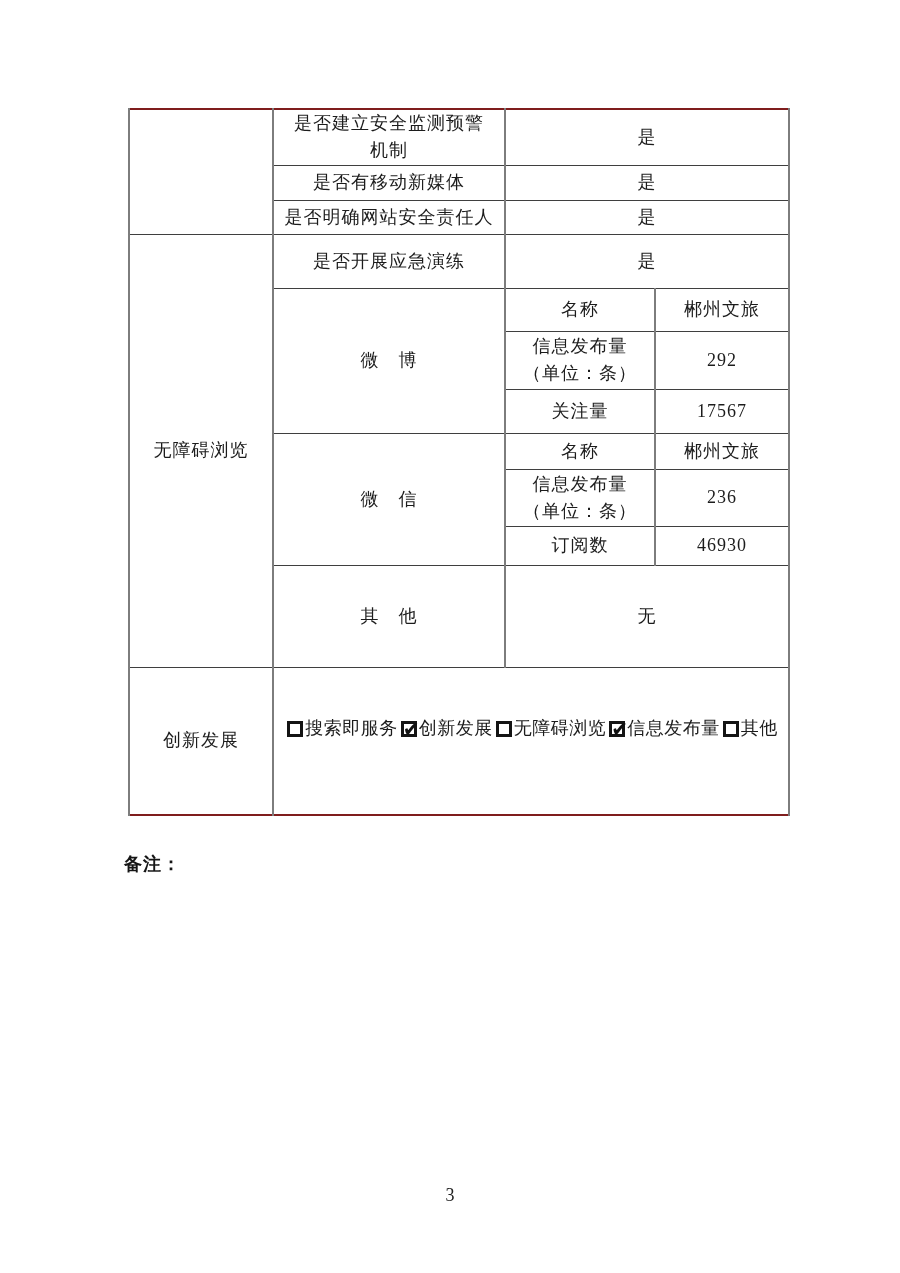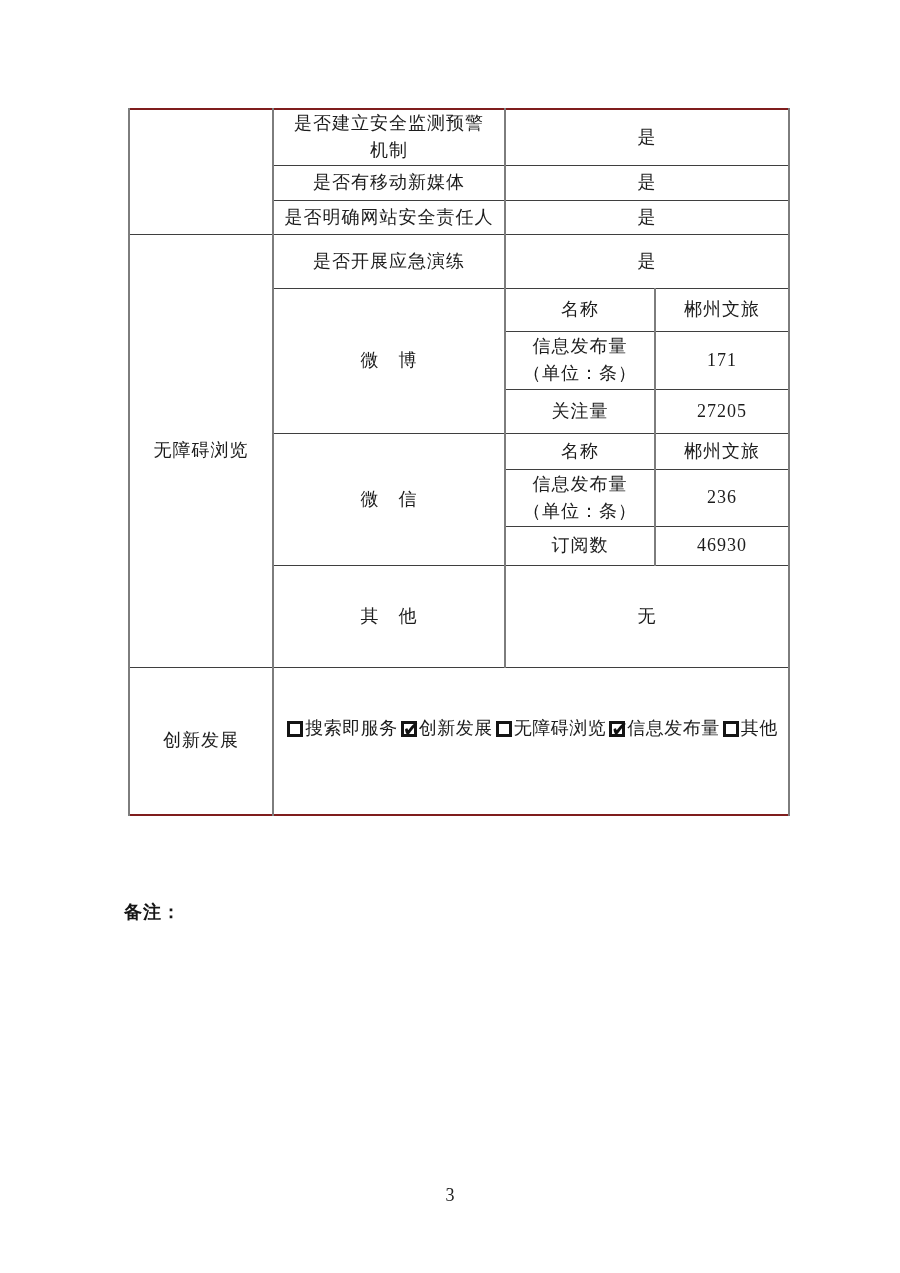--- a/index.html
+++ b/index.html
@@ -58,21 +58,20 @@
     font-family: "DejaVu Sans", sans-serif;
   }
   .remarks {
     position: absolute;
     left: 124px; top: 852px;
     font-family: "Liberation Sans", "DejaVu Sans", sans-serif;
     font-weight: 700;
     font-size: 18px;
     letter-spacing: 1px;
     color: #151515;
-    margin-top: 48px;
   }
   .page-num {
     position: absolute;
     left: 0; top: 1185px;
     width: 100%;
     text-align: center;
     font-size: 18px;
     color: #222;
   }
 </style>
@@ -113,25 +112,25 @@
     <tr style="height:43px">
       <td rowspan="3">微　博</td>
       <td>名称</td>
       <td>郴州文旅</td>
     </tr>
     <tr style="height:58px">
       <td class="two-line">
         <span>信息发布量</span>
         <span>（单位：条）</span>
       </td>
-      <td>171</td>
+      <td>292</td>
     </tr>
     <tr style="height:44px">
       <td>关注量</td>
-      <td>27205</td>
+      <td>17567</td>
     </tr>
 
     <tr style="height:36px">
       <td rowspan="3">微　信</td>
       <td>名称</td>
       <td>郴州文旅</td>
     </tr>
     <tr style="height:57px">
       <td class="two-line">
         <span>信息发布量</span>

